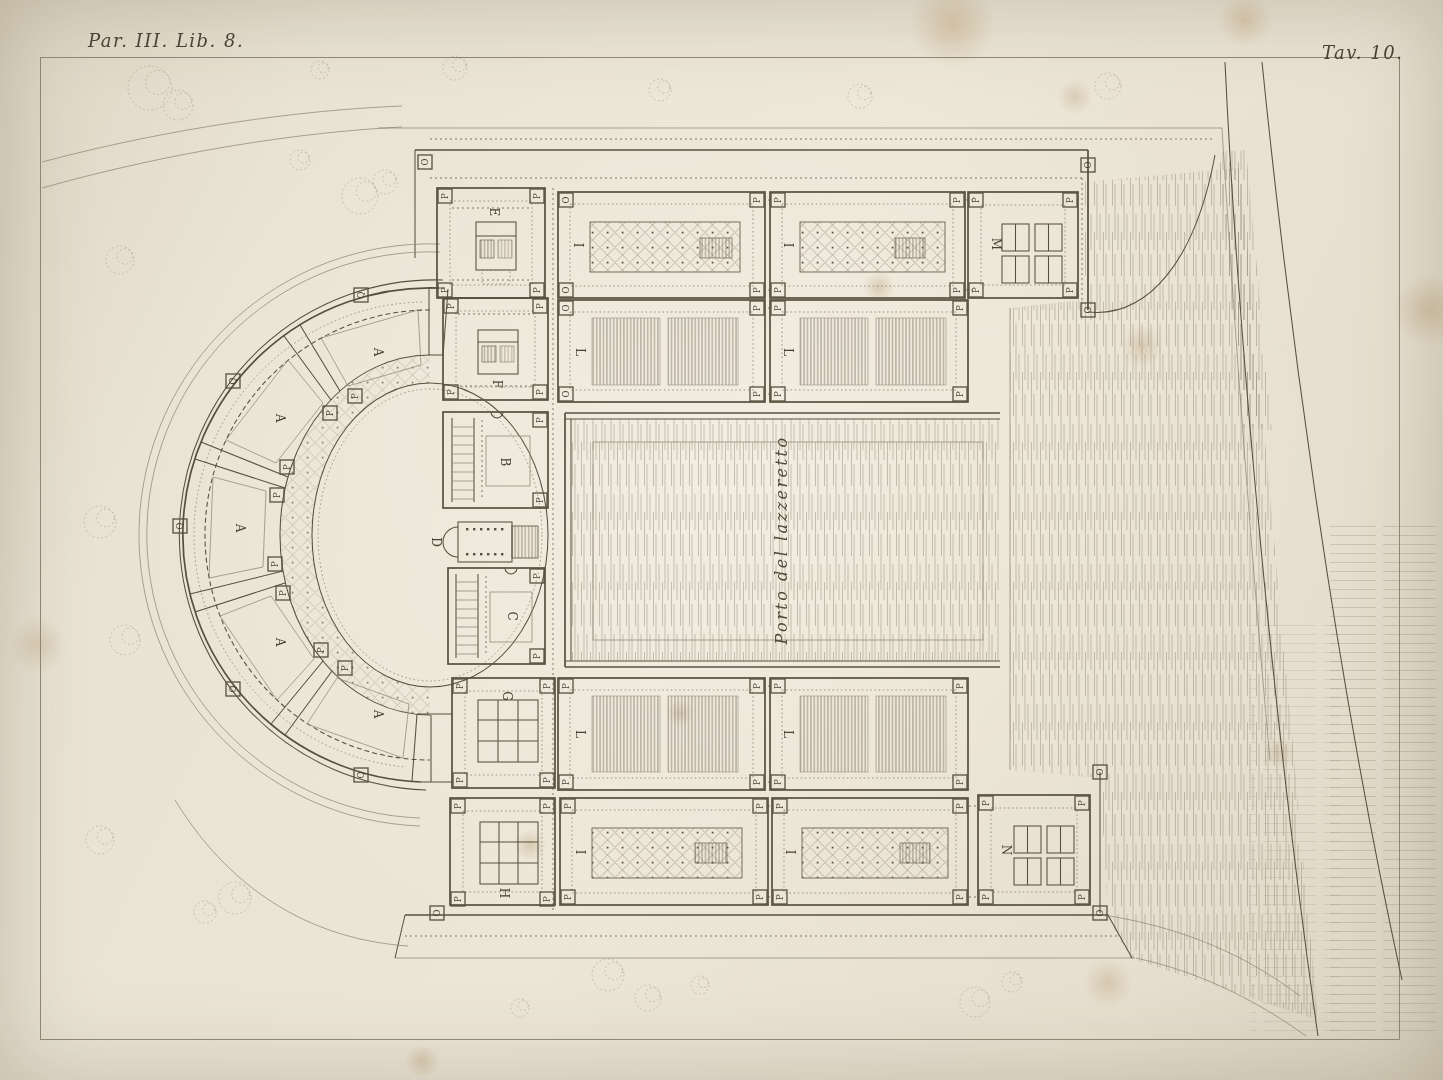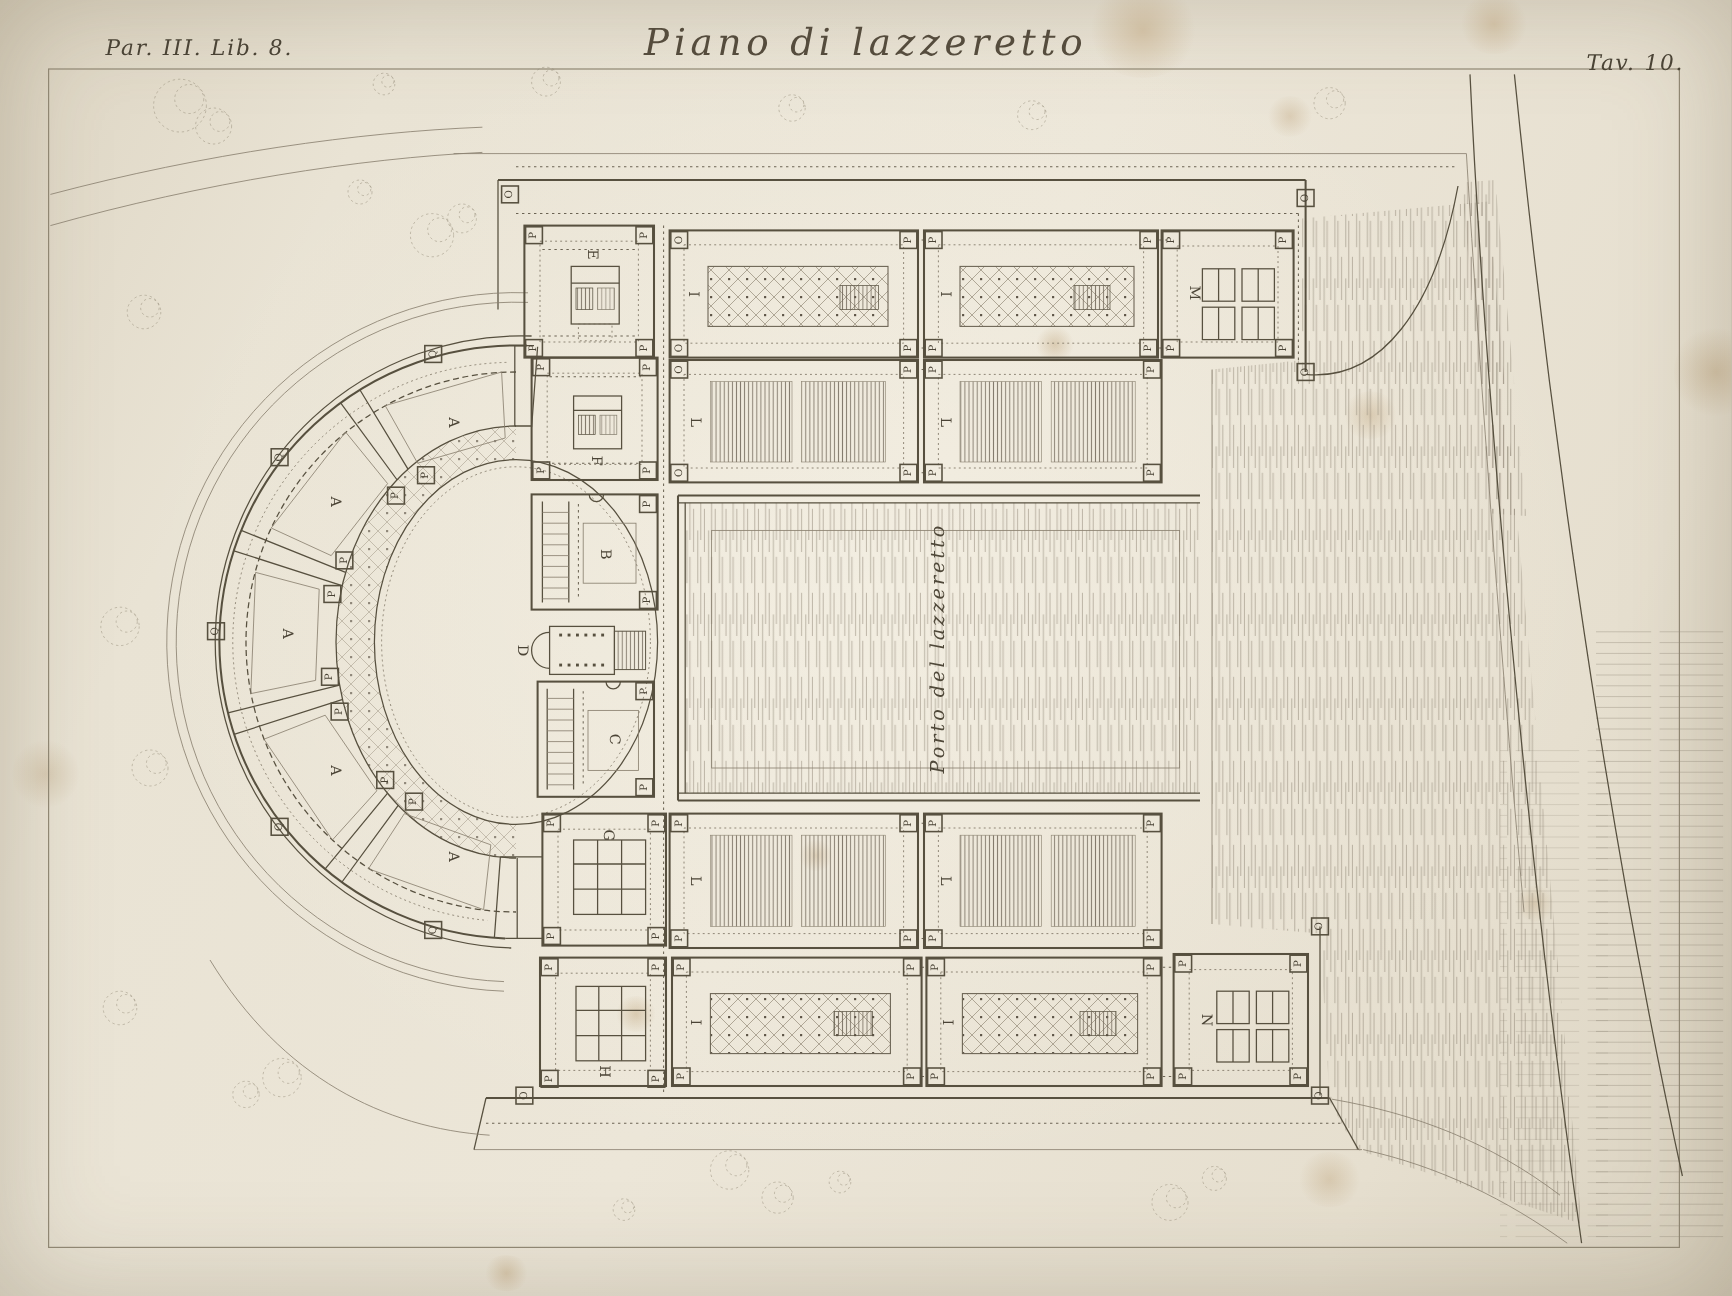--- a/index.html
+++ b/index.html
@@ -38,21 +38,20 @@
   <div class="stain" style="left:1395px;top:270px;width:70px;height:80px;background:radial-gradient(circle,rgba(160,126,76,.3),rgba(176,140,88,0) 70%);"></div>
   <div class="stain" style="left:665px;top:700px;width:30px;height:26px;background:radial-gradient(circle,rgba(170,134,82,.26),rgba(176,140,88,0) 70%);"></div>
   <div class="stain" style="left:512px;top:830px;width:36px;height:30px;background:radial-gradient(circle,rgba(170,134,82,.3),rgba(176,140,88,0) 70%);"></div>
   <div class="stain" style="left:1080px;top:960px;width:56px;height:46px;background:radial-gradient(circle,rgba(170,134,82,.26),rgba(176,140,88,0) 70%);"></div>
   <div class="stain" style="left:402px;top:1046px;width:40px;height:30px;background:radial-gradient(circle,rgba(170,134,82,.3),rgba(176,140,88,0) 70%);"></div>
   <div class="stain" style="left:10px;top:615px;width:56px;height:60px;background:radial-gradient(circle,rgba(160,126,76,.22),rgba(176,140,88,0) 70%);"></div>
   <div class="stain" style="left:1262px;top:738px;width:34px;height:30px;background:radial-gradient(circle,rgba(170,134,82,.24),rgba(176,140,88,0) 70%);"></div>
 
   <div class="frame"></div>
   <div class="hdr hdr-left">Par. III. Lib. 8.</div>
-  <div class="hdr hdr-title">Piano di lazzeretto</div>
   <div class="hdr hdr-right">Tav. 10.</div>
 
   <svg width="1443" height="1080" viewBox="0 0 1443 1080" style="position:absolute;left:0;top:0;">
     <defs>
       <pattern id="vh" width="9" height="70" patternUnits="userSpaceOnUse">
         <path d="M2,4 V40 M5.5,22 V66 M8,0 V30 M8,44 V70" stroke="#8a8070" stroke-width=".7" opacity=".62" fill="none"></path>
       </pattern>
       <pattern id="dvh" width="3.4" height="12" patternUnits="userSpaceOnUse">
         <path d="M1.7,0 V12" stroke="#6e6557" stroke-width=".8" opacity=".85" fill="none"></path>
       </pattern>

